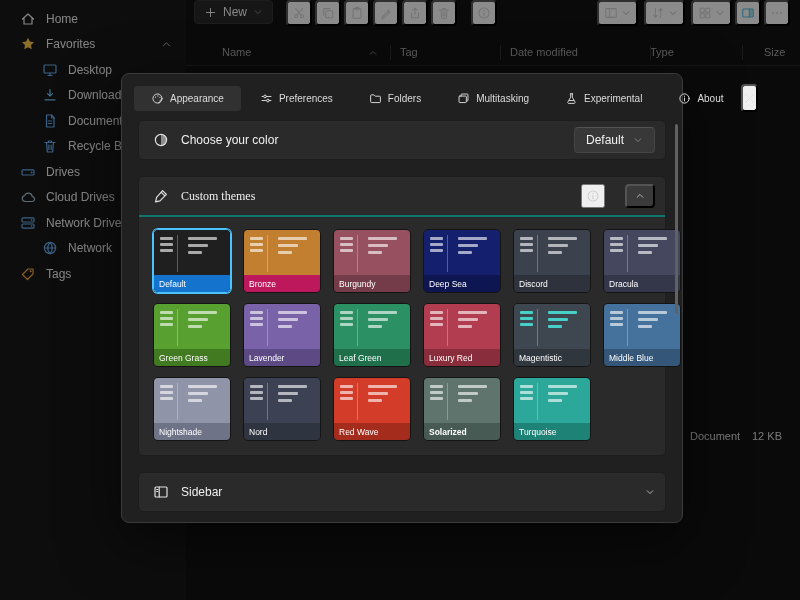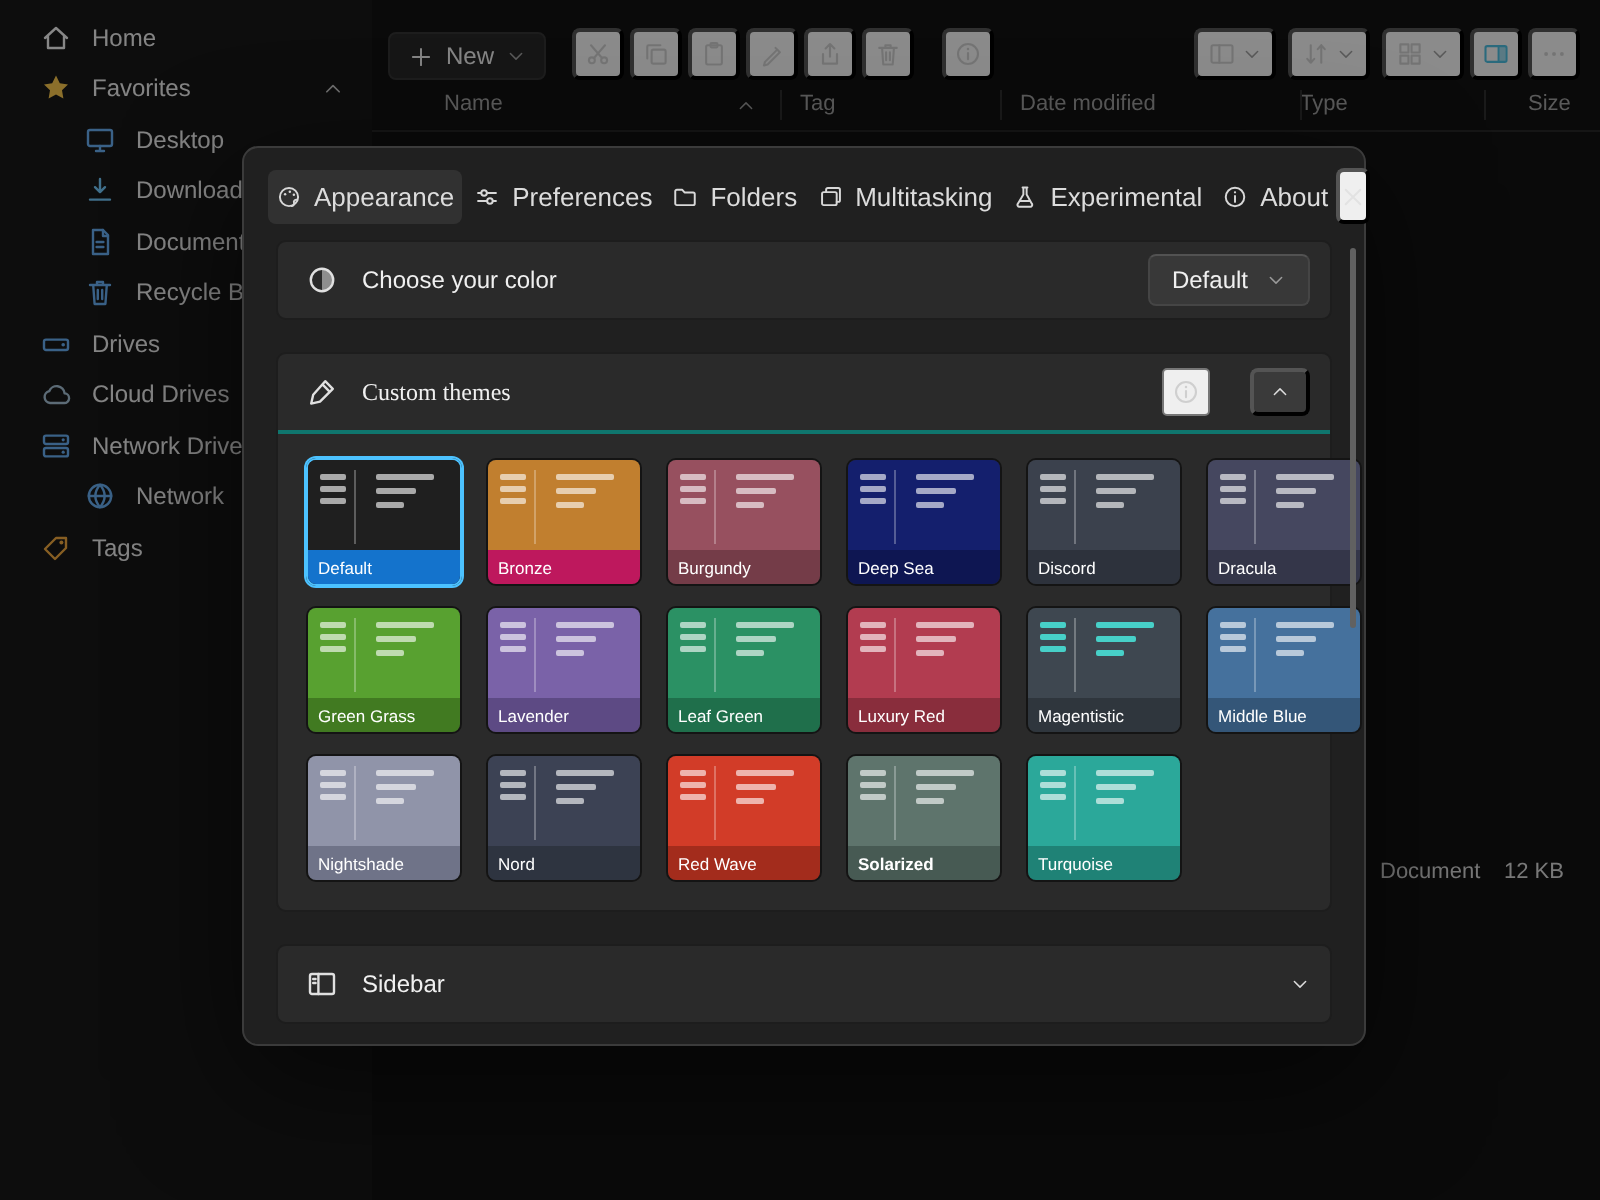--- a/index.html
+++ b/index.html
@@ -15,21 +15,21 @@
   .icon16 { width:16px; height:16px; display:inline-flex; flex:none; }
   .icon14 { width:14px; height:14px; display:inline-flex; flex:none; }
   .icon13 { width:13px; height:13px; display:inline-flex; flex:none; }
   .chev10 { width:10px; height:10px; display:inline-flex; flex:none; color:#9a9a9a; }
   .icon16 svg,.icon14 svg,.icon13 svg,.chev10 svg { display:block; width:100%; height:100%; }
   .side-chevron { margin-left:auto; width:11px; height:11px; color:#bdbdbd; display:inline-flex; }
   .side-chevron svg{ width:100%;height:100%; }
 
   
   .main { position:absolute; left:186px; top:0; right:0; bottom:0; background:#121212; }
-  .toolbar { position:absolute; left:0; top:0; right:0; height:40px; display:flex; align-items:flex-end; padding:0 10px 0 8px; }
+  .toolbar { position:absolute; left:0; top:0; right:0; height:40px; display:flex; align-items:flex-start; padding:0 10px 0 8px; }
   .new-btn { display:flex; align-items:center; gap:6px; background:#272727; border:1px solid #333; border-radius:4px; padding:4px 9px; font-size:12px; color:#e6e6e6; }
   .toolbar-actions { display:flex; align-items:center; margin-left:10px; }
   .tbtn { width:26px; height:26px; margin-left:3px; border-radius:4px; display:flex; align-items:center; justify-content:center; color:#c9c9c9; }
   .tbtn.spaced { margin-left:14px; }
   .right-tools { margin-left:auto; display:flex; align-items:center; }
   .combo { display:flex; align-items:center; gap:3px; padding:4px 5px; border-radius:4px; color:#c9c9c9; margin-left:6px; }
 
   .col-headers { position:absolute; left:0; top:40px; right:0; height:26px; border-bottom:1px solid #262626; font-size:11px; color:#9c9c9c; }
   .col-label { position:absolute; top:6px; white-space:nowrap; }
   .col-sep { position:absolute; top:5px; width:1px; height:15px; background:#2d2d2d; }
@@ -37,21 +37,21 @@
   .sort-chev svg{width:100%;height:100%;}
 
   .file-area { position:absolute; left:0; top:66px; right:0; bottom:0; font-size:11px; color:#cfcfcf; }
   .cell { position:absolute; white-space:nowrap; }
 
   
   .smoke { position:absolute; inset:0; background:rgba(0,0,0,.42); z-index:5; }
   .dialog { position:absolute; left:121px; top:73px; width:562px; height:450px; background:#202020; border:1px solid #3b3b3b; border-radius:8px; z-index:10; box-shadow:0 18px 60px rgba(0,0,0,.55); }
 
   .dlg-header { display:flex; align-items:center; padding:10px 10px 4px 12px; }
-  .tab { display:flex; align-items:center; gap:6px; padding:6px 4px; font-size:13px; color:#dcdcdc; border-radius:4px; white-space:nowrap; }
+  .tab { display:flex; align-items:center; gap:6px; padding:6px 17px; font-size:10px; color:#dcdcdc; border-radius:4px; white-space:nowrap; }
   .tab .ticon { width:13px; height:13px; display:inline-flex; color:#d8d8d8; }
   .tab .ticon svg{width:100%;height:100%;}
   .tab.selected { background:rgba(255,255,255,.08); }
   .close-btn { margin-left:auto; width:30px; height:28px; border-radius:4px; display:flex; align-items:center; justify-content:center; color:#e2e2e2; }
 
   .dlg-body { position:absolute; left:16px; right:16px; top:46px; }
   .card { background:#2a2a2a; border:1px solid #1d1d1d; border-radius:5px; }
   .row-card { height:40px; display:flex; align-items:center; gap:12px; padding:0 10px 0 14px; font-size:12px; color:#f0f0f0; }
   .mt { margin-top:16px; }
   .dd-btn { margin-left:auto; display:flex; align-items:center; gap:9px; background:#383838; border:1px solid #454545; border-top-color:#525252; border-radius:4px; padding:5px 11px; font-size:12px; color:#f0f0f0; }

